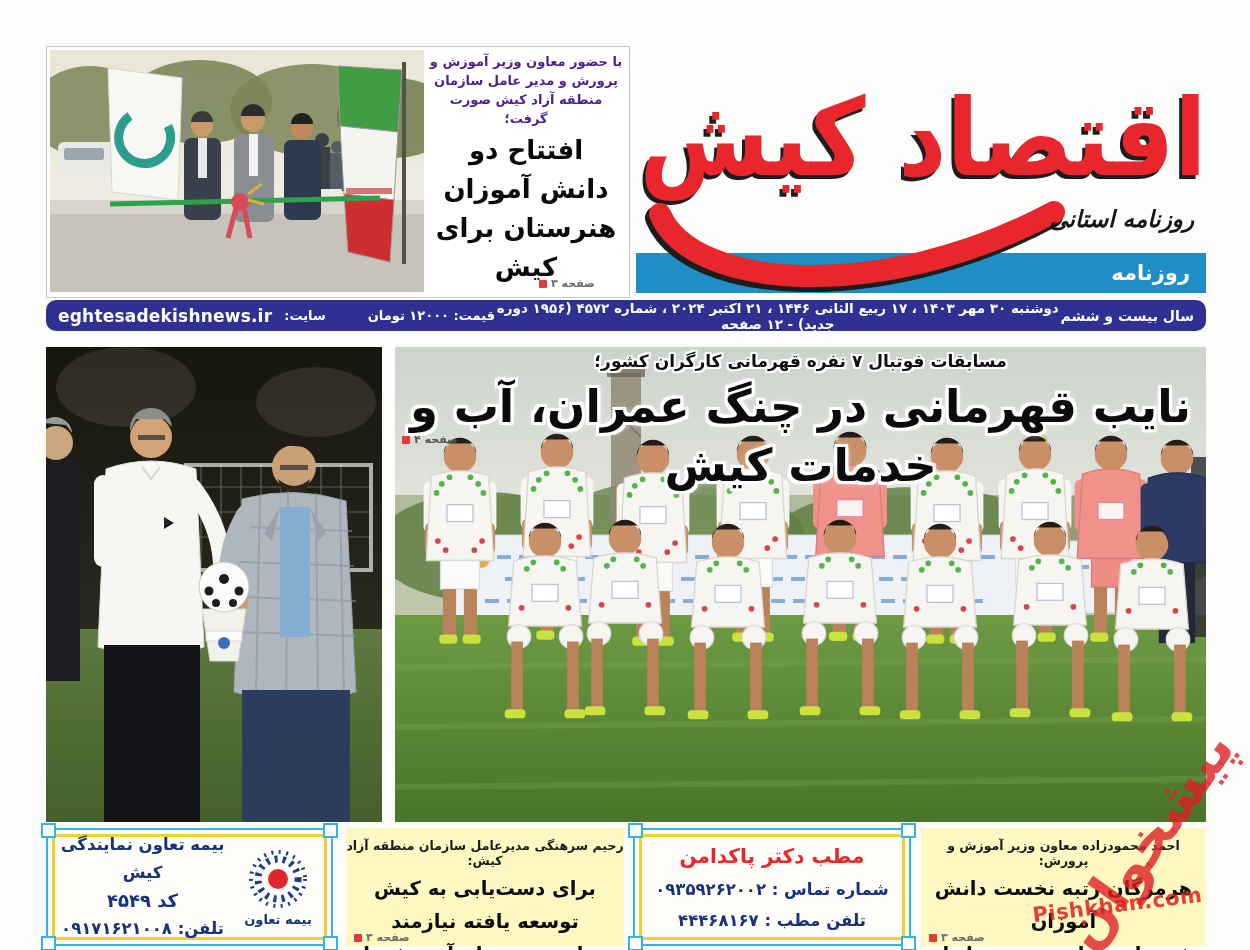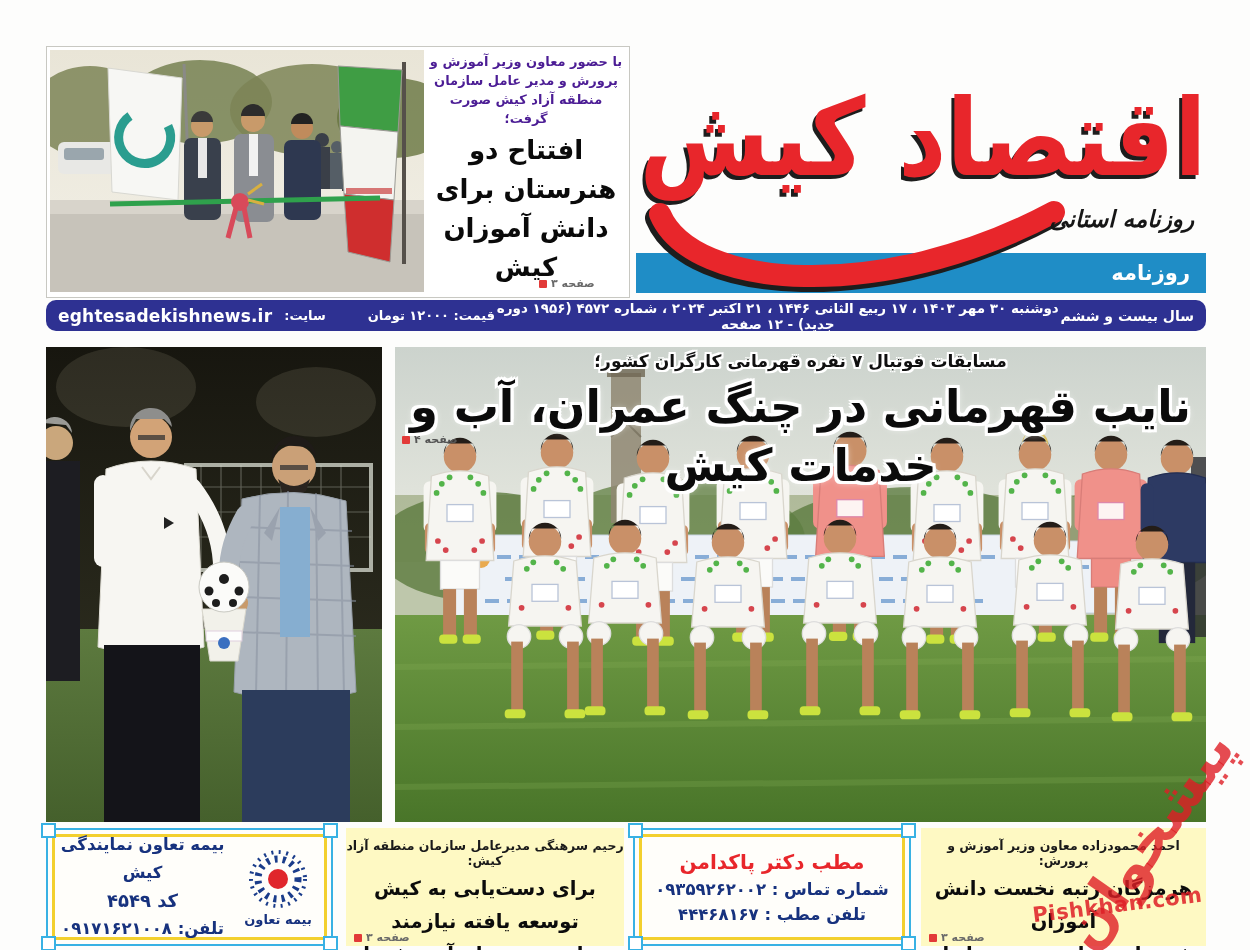--- a/index.html
+++ b/index.html
@@ -53,21 +53,21 @@
   .adbox{border:2px solid #38b1e4;box-sizing:border-box;background:#fffefa;}
   .ad-inner{position:absolute;inset:4px;border:3px solid #f3d02e;box-sizing:border-box;}
   .corner{position:absolute;width:11px;height:11px;border:2px solid #38b1e4;background:#fff;z-index:2;}
   .c-tl{left:-7px;top:-7px;} .c-tr{right:-7px;top:-7px;} .c-bl{left:-7px;bottom:-7px;} .c-br{right:-7px;bottom:-7px;}
   .ad1-content{position:absolute;inset:8px;display:flex;direction:rtl;align-items:center;gap:4px;z-index:1;}
   .ins-logo{width:90px;display:flex;flex-direction:column;align-items:center;gap:4px;}
   .ins-caption{font-size:13px;font-weight:900;color:#17327e;direction:rtl;margin-top:-2px;}
   .ad1-text{flex:1;text-align:center;direction:rtl;color:#17327e;font-weight:900;line-height:1.65;}
   .ad1-l1{font-size:16.5px;} .ad1-l2{font-size:18px;} .ad1-l3{font-size:16.5px;}
   .ad3-content{position:absolute;inset:8px;display:flex;flex-direction:column;align-items:center;justify-content:center;
-               direction:rtl;gap:6px;z-index:1;}
+               direction:rtl;gap:12px;z-index:1;}
   .ad3-title{font-size:20px;font-weight:900;color:#e8262b;}
   .ad3-line{font-size:16.5px;font-weight:900;color:#17327e;}
   .newsbox{direction:rtl;}
   .nb-kicker{font-size:12.5px;font-weight:bold;text-align:center;color:#1a1a1a;padding-top:10px;}
   .nb-head{margin-top:4px;text-align:center;font-size:19.5px;font-weight:900;line-height:1.7;color:#0c0c0c;letter-spacing:-0.3px;}
   .nb-head span{display:block;}
   .nb-pageref{position:absolute;left:8px;bottom:2px;}
 
   
   .wm-script{left:1055px;top:788px;width:210px;text-align:center;font-size:58px;font-weight:bold;
@@ -142,22 +142,22 @@
 
       <path d="M 60,154 L 330,148" stroke="#2fa14c" stroke-width="5" fill="none"></path>
       <circle cx="190" cy="152" r="9" fill="#d84a5a"></circle>
       <path d="M186,158 l-8,30 M194,158 l6,30" stroke="#d84a5a" stroke-width="5" fill="none"></path>
       <path d="M198,144 l14,-10 M198,150 l16,4" stroke="#d8b040" stroke-width="3" fill="none"></path>
     </svg>
     <div class="ts-text">
       <div class="ts-kicker">با حضور معاون وزیر آموزش و پرورش و مدیر عامل سازمان منطقه آزاد کیش صورت گرفت؛</div>
       <div class="ts-head">
         <span>افتتاح دو</span>
+        <span>دانش آموزان</span>
         <span>هنرستان برای</span>
-        <span>دانش آموزان</span>
         <span>کیش</span>
       </div>
       <div class="pageref ts-pageref">
         <span>صفحه ۳</span>
         <span class="sq"></span>
       </div>
     </div>
   </section>
 
   <div class="abs logo">اقتصاد کیش</div>

